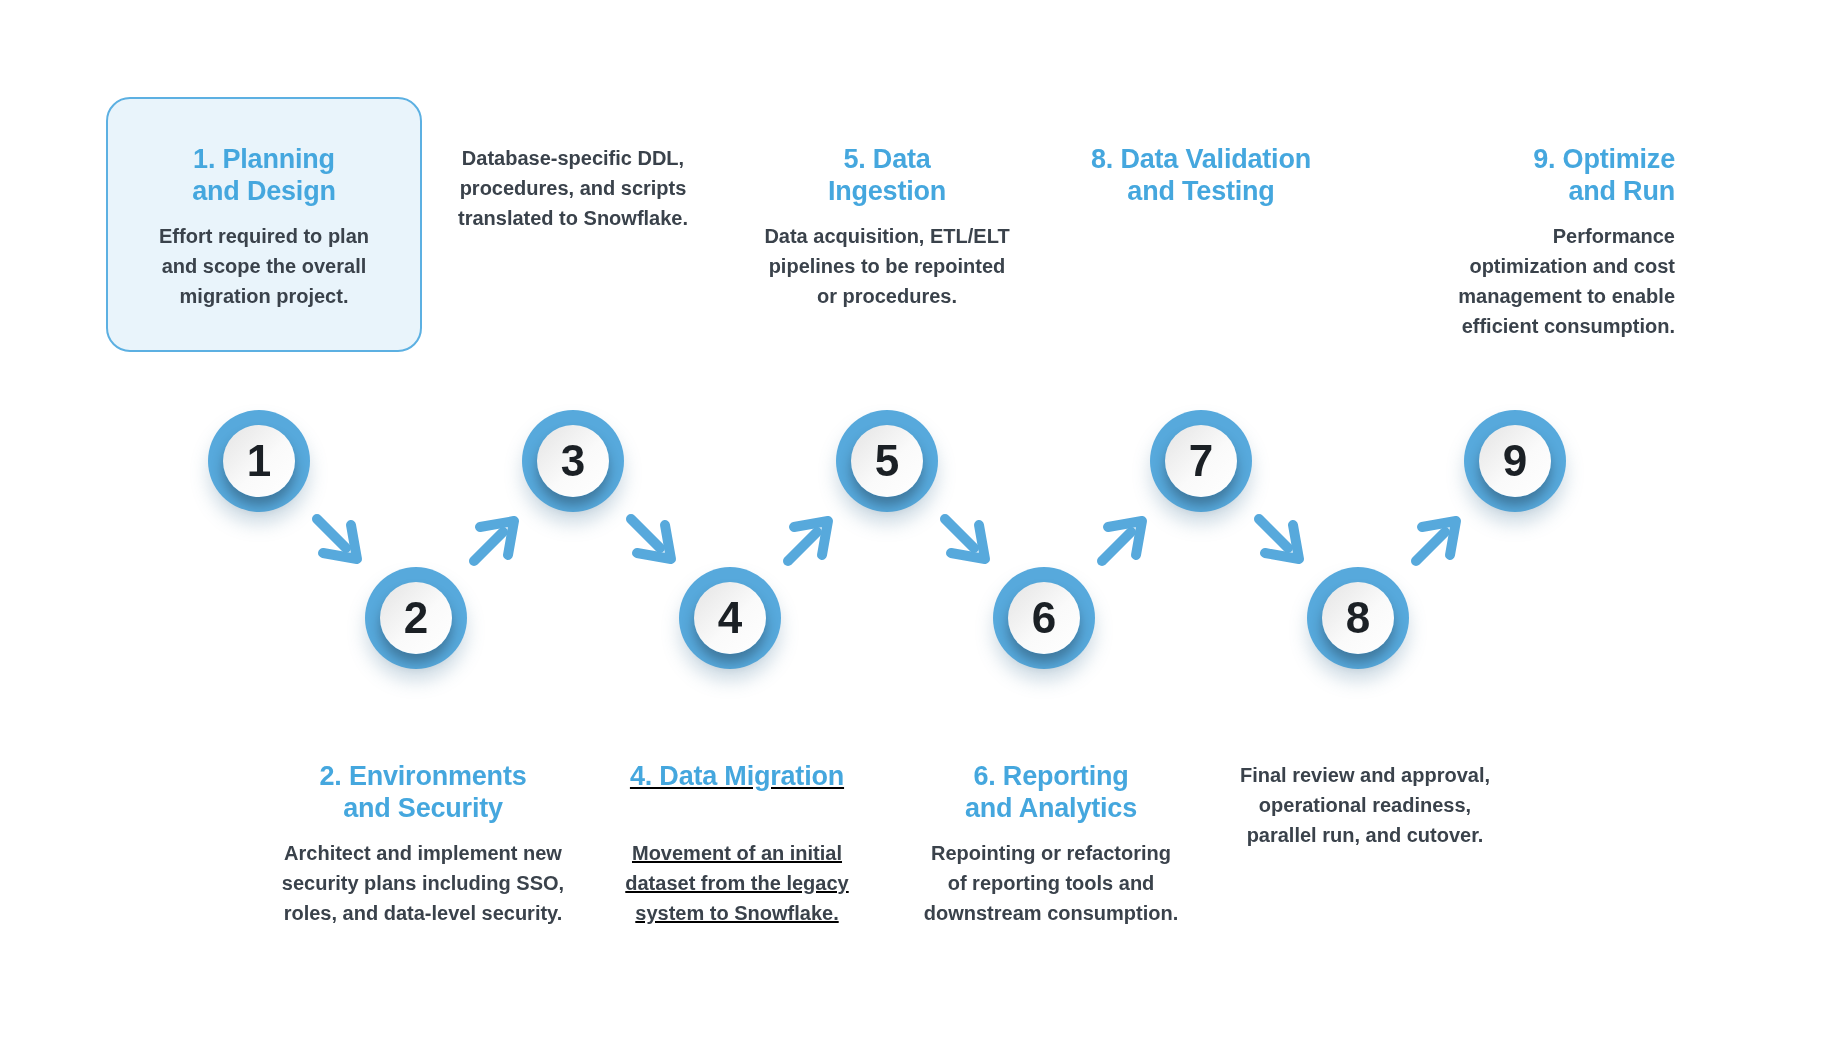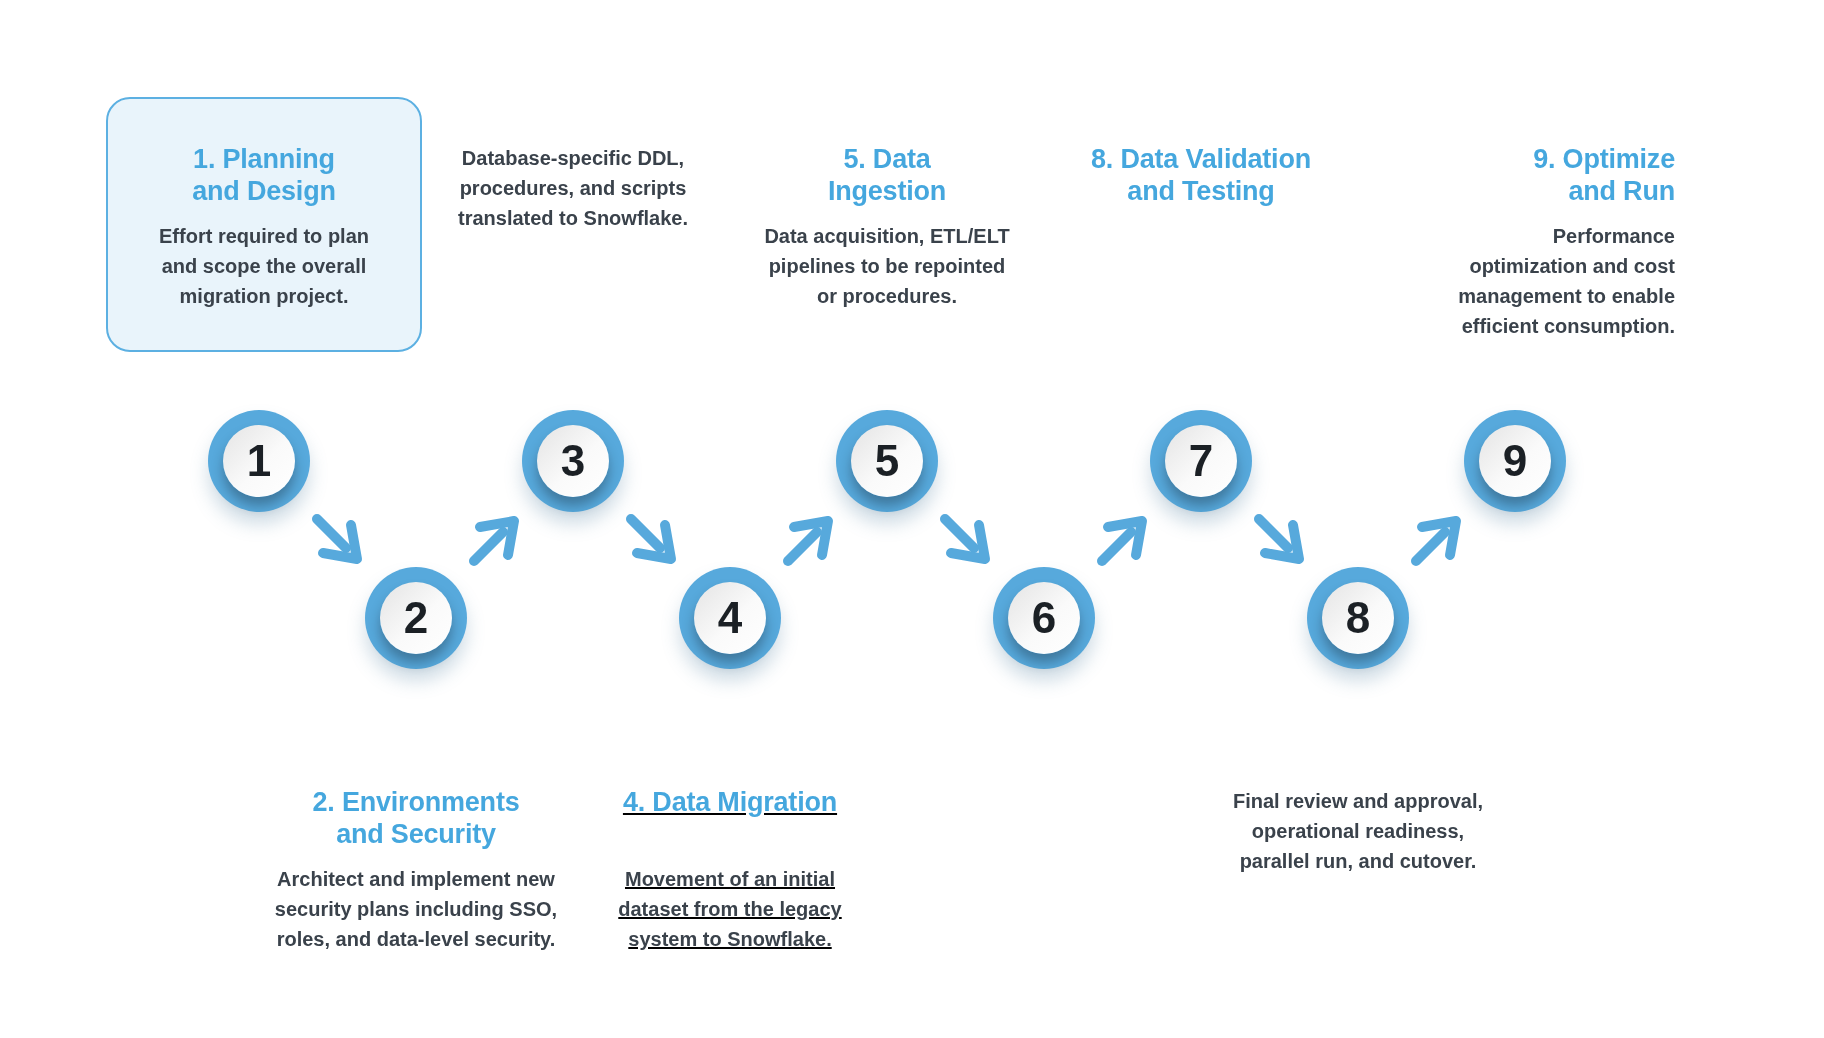--- a/index.html
+++ b/index.html
@@ -19,21 +19,21 @@
     height: 1038px;
     background: var(--background);
     overflow: hidden;
     font-family: "Liberation Sans", sans-serif;
   }
   .label {
     position: absolute;
     text-align: center;
   }
   .label.top   { top: 143px; width: 320px; }
-  .label.bottom{ top: 786px; width: 340px; }
+  .label.bottom{ top: 760px; width: 340px; margin-left: 7px; }
   .label.card {
     top: 97px;
     width: 316px;
     height: 255px;
     background: var(--card-fill);
     border: 2px solid var(--card-border);
     border-radius: 24px;
     padding-top: 44px;
   }
   .ltitle {
@@ -211,19 +211,26 @@
     <div class="lbody">Architect and implement new
 security plans including SSO,
 roles, and data-level security.</div>
   </div>
   <div class="label bottom" style="left:560px;text-decoration:underline;">
     <div class="ltitle">4. Data Migration</div>
     <div class="lbody">Movement of an initial
 dataset from the legacy
 system to Snowflake.</div>
   </div>
+  <div class="label bottom" style="left:874px;">
+    <div class="ltitle">6. Reporting
+and Analytics</div>
+    <div class="lbody">Repointing or refactoring
+of reporting tools and
+downstream consumption.</div>
+  </div>
   <div class="label bottom" style="left:1188px;">
     <div class="lbody">Final review and approval,
 operational readiness,
 parallel run, and cutover.</div>
   </div>
 
 </div>
 
 </body></html>

